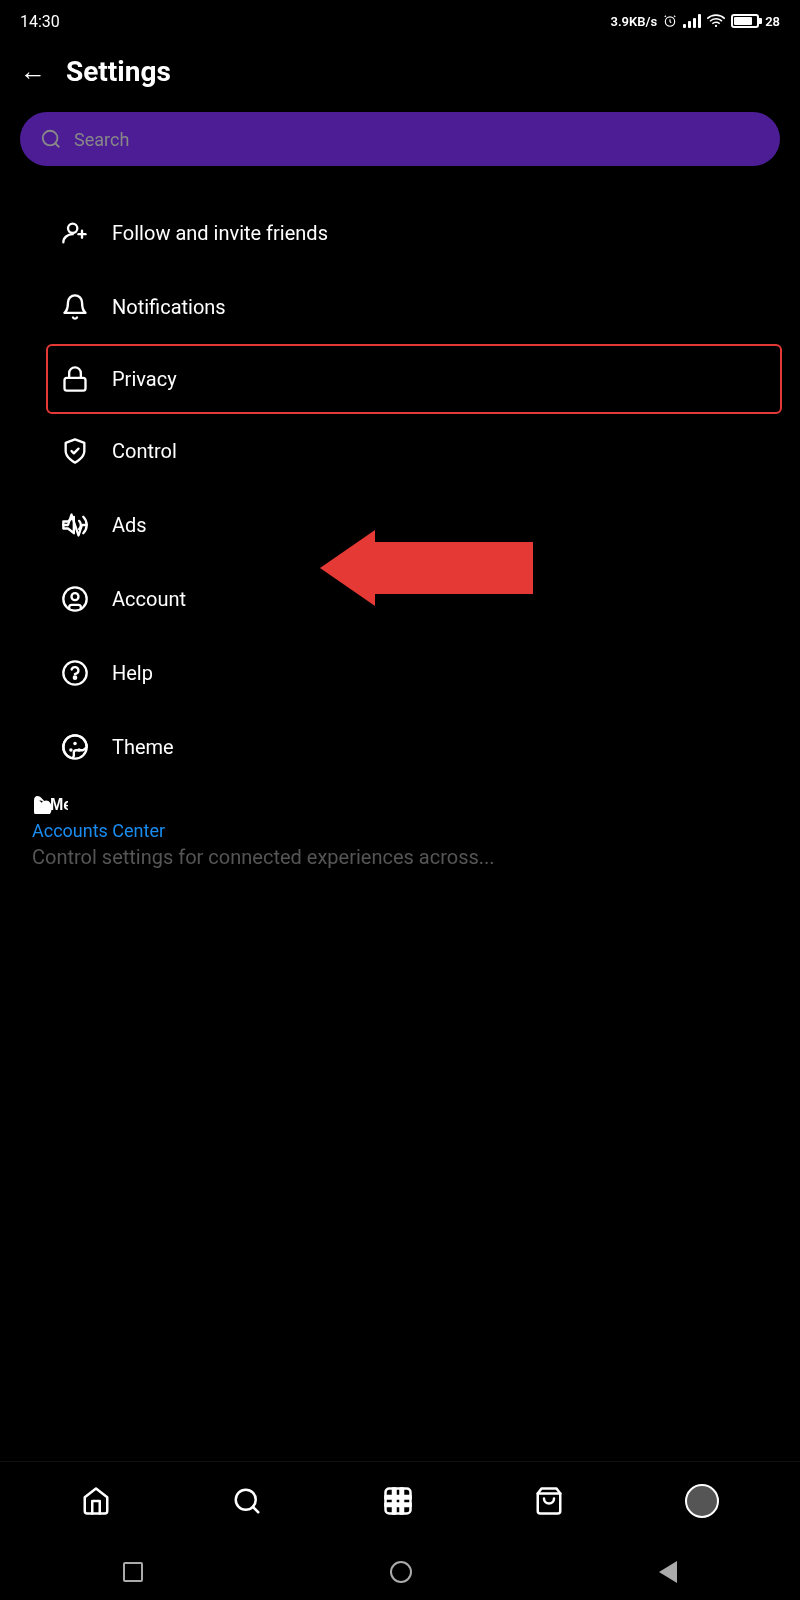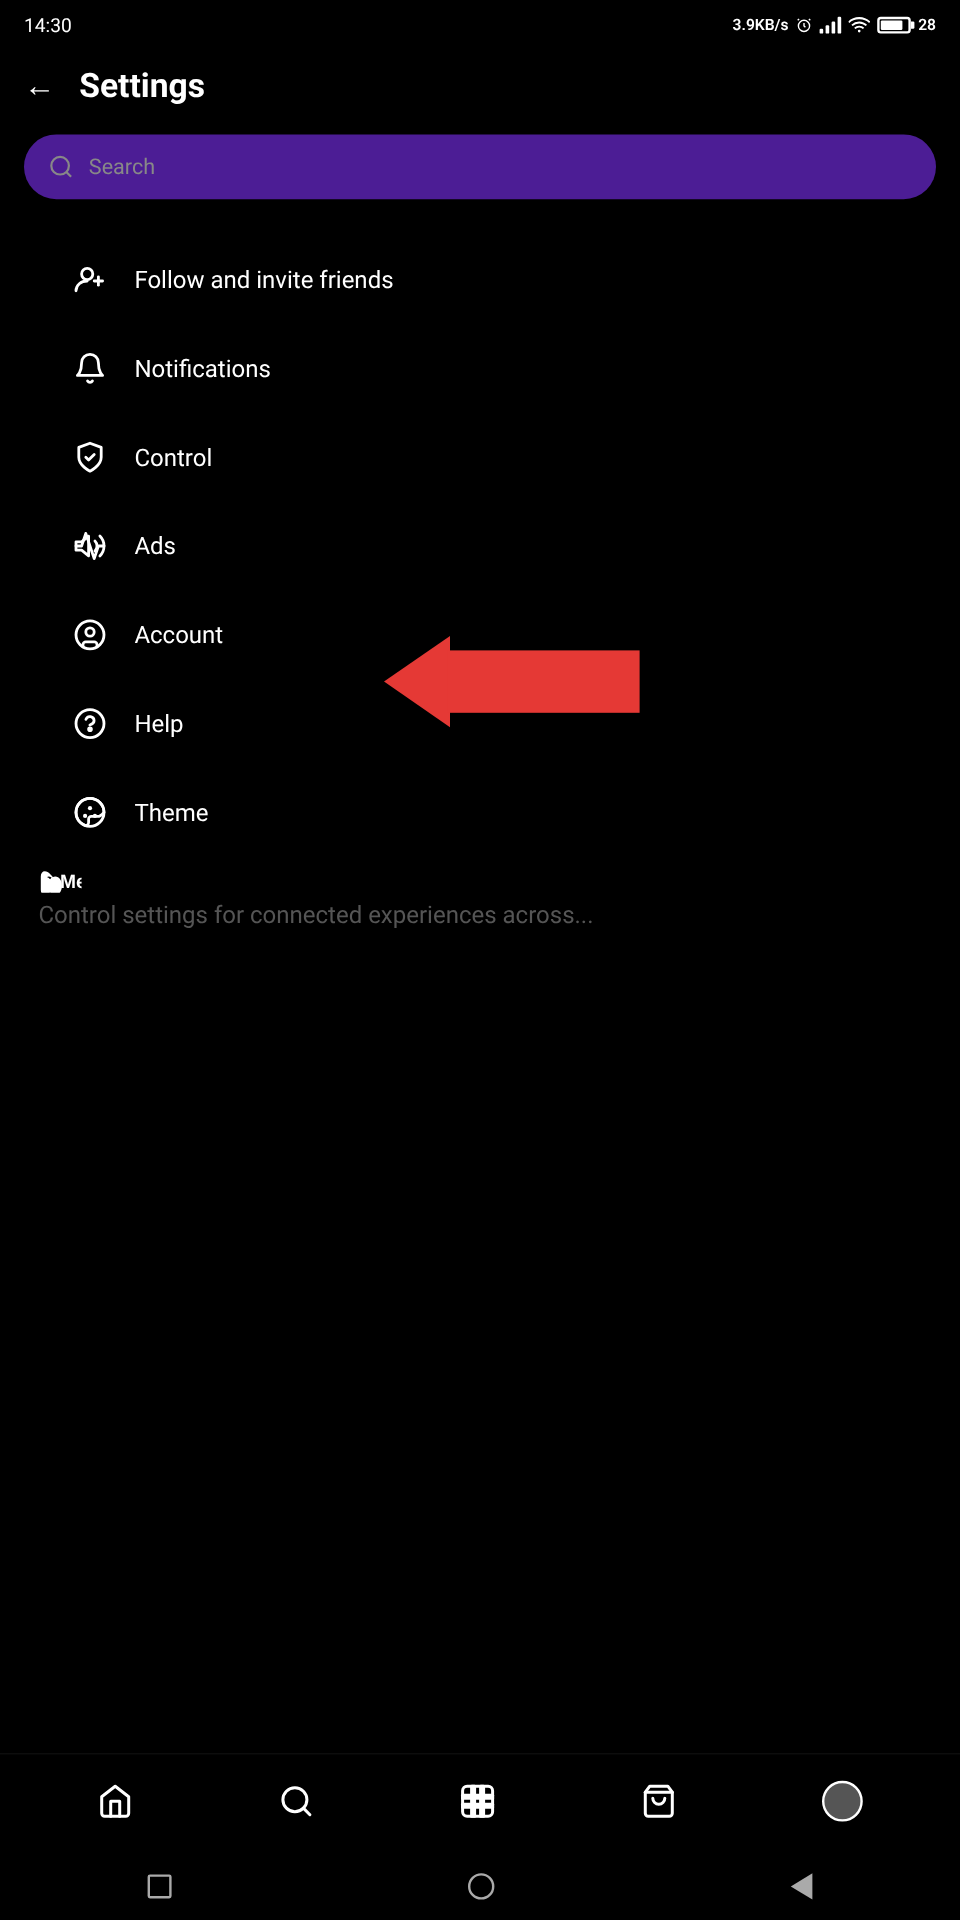--- a/index.html
+++ b/index.html
@@ -328,20 +328,29 @@
   <div class="menu-item">
     <div class="menu-icon">
       <svg viewBox="0 0 24 24">
         <path d="M18 8A6 6 0 0 0 6 8c0 7-3 9-3 9h18s-3-2-3-9"></path>
         <path d="M13.73 21a2 2 0 0 1-3.46 0"></path>
       </svg>
     </div>
     <span class="menu-label">Notifications</span>
   </div>
 
+  <div class="menu-item highlighted">
+    <div class="menu-icon">
+      <svg viewBox="0 0 24 24">
+        <rect x="3" y="11" width="18" height="11" rx="2" ry="2"></rect>
+        <path d="M7 11V7a5 5 0 0 1 10 0v4"></path>
+      </svg>
+    </div>
+    <span class="menu-label">Privacy</span>
+  </div>
 
   <div class="menu-item">
     <div class="menu-icon">
       <svg viewBox="0 0 24 24">
         <path d="M12 22s8-4 8-10V5l-8-3-8 3v7c0 6 8 10 8 10z"></path>
         <polyline points="9 12 11 14 15 10"></polyline>
       </svg>
     </div>
     <span class="menu-label">Control</span>
   </div>
@@ -397,20 +406,21 @@
 
 </div>
 
 <div class="meta-section">
   <div class="meta-logo">
     <svg width="36" height="20" viewBox="0 0 36 20" fill="none">
       <path d="M3 10c0-2.5 1.2-5 3-5 1.2 0 2.2.8 3.5 2.8C8.2 10 7 12.5 7 14c0 1.2.5 2 1.5 2S11 14.5 11 12c0-3.5-1.5-7-4-9C5.8 1.8 4.5 1 3 1 1.3 1 0 2.5 0 5v10c0 2.5 1.3 4 3 4 1.5 0 2.8-.8 4-2 1.3 1.2 2.6 2 4 2 3 0 5-3 5-7s-2-7-5-7c-1.5 0-2.8.8-4 2-1.2-1.2-2.5-2-4-2z" fill="#fff" transform="translate(2,1) scale(1.1)"></path>
       <text x="18" y="16" fill="#fff" font-size="16" font-weight="600" font-family="sans-serif">Meta</text>
     </svg>
   </div>
+  <div class="accounts-center">Accounts Center</div>
   <div class="control-text">Control settings for connected experiences across...</div>
 </div>
 
 <div class="arrow-container">
   <div class="red-arrow"></div>
   <div class="arrow-body"></div>
 </div>
 
 <div class="bottom-nav">
 

